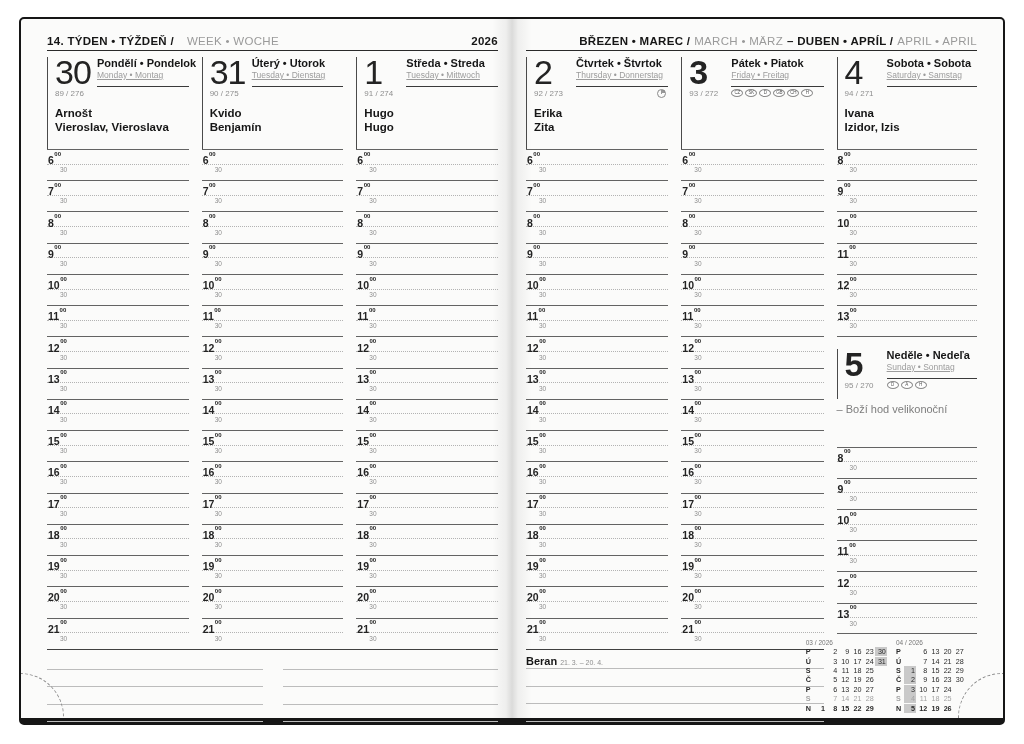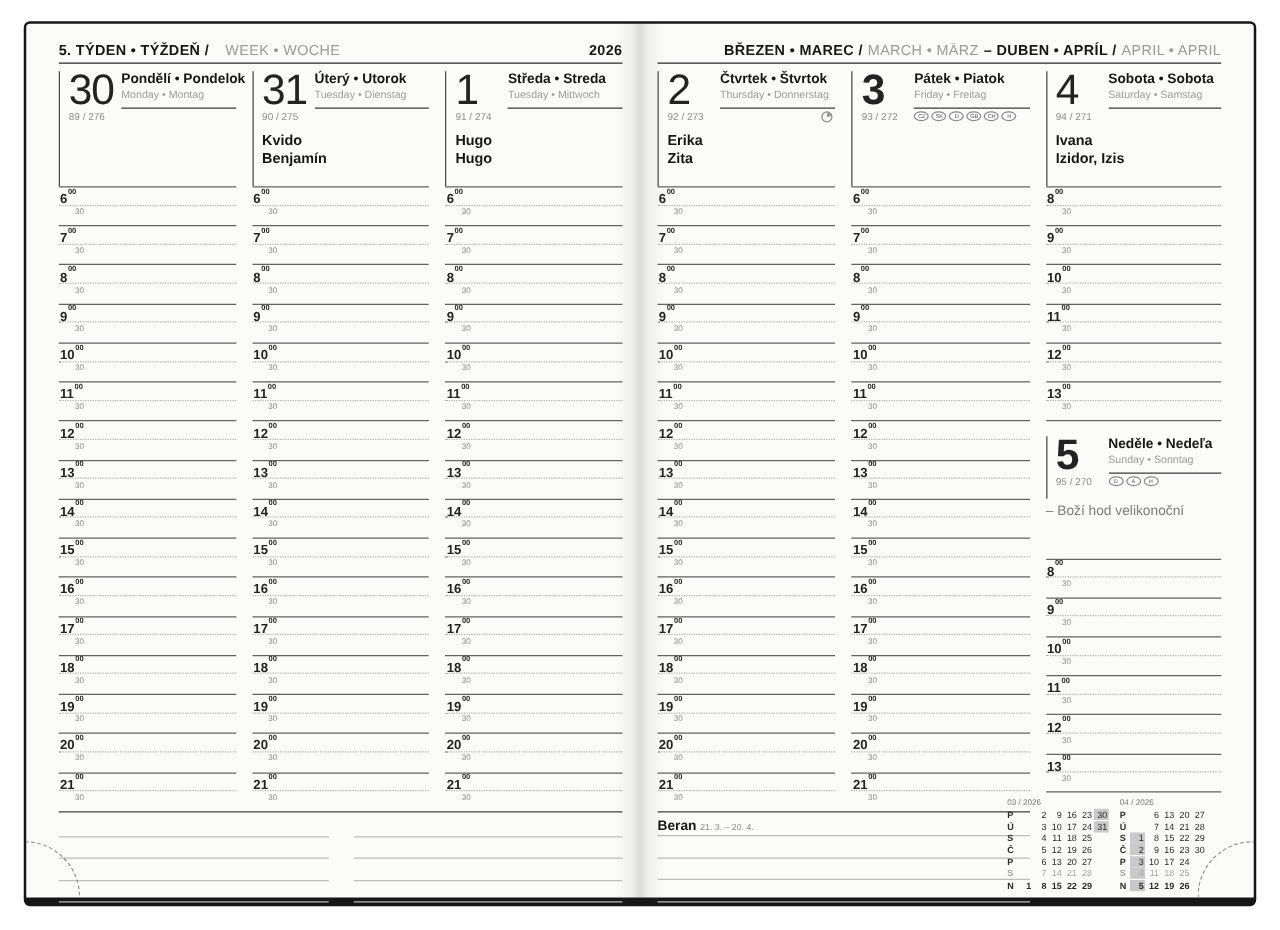--- a/index.html
+++ b/index.html
@@ -24,21 +24,21 @@
   .satsun{flex:1;min-width:0;}
   #left-cols > div{flex:1;min-width:0;}
   
   .day-head{border-left:1.5px solid #4a4a4a;padding-left:7px;height:92px;box-sizing:border-box;}
   .day-head.sun{height:50px;margin-top:12px;}
   .dh-top{display:flex;}
   .dh-num{font-size:34px;line-height:30px;font-weight:400;letter-spacing:-1px;width:42px;flex:none;color:#232323;}
   .dh-num.boldnum{font-weight:bold;letter-spacing:-0.5px;}
   .dh-titles{flex:1;border-bottom:1.5px solid #3a3a3a;padding-bottom:3px;min-width:0;}
   .dh-title{font-size:11px;font-weight:bold;white-space:nowrap;color:#161616;}
-  .dh-sub{font-size:8.5px;color:#9c9c9c;margin-top:1px;white-space:nowrap;}
+  .dh-sub{font-size:8.5px;color:#9c9c9c;margin-top:1px;white-space:nowrap;text-decoration:underline;}
   .dh-bottom{display:flex;margin-top:2px;align-items:flex-start;}
   .dh-doy{font-size:8px;color:#8e8e8e;width:42px;flex:none;}
   .dh-extras{flex:1;display:flex;gap:2px;align-items:center;min-width:0;}
   .flag-oval{min-width:12px;height:8px;border:1px solid #8a8a8a;border-radius:50%;font-size:4.5px;line-height:6px;
     color:#555;display:inline-flex;align-items:center;justify-content:center;padding:0 1px;box-sizing:border-box;letter-spacing:-0.2px;background:#fff;}
   .moon{width:9px;height:9px;border:1px solid #8a8a8a;border-radius:50%;box-sizing:border-box;
     background:conic-gradient(#999 0 22%,rgba(0,0,0,0) 22% 100%);margin-left:auto;margin-right:2px;}
   .dh-names{margin-top:9px;font-size:11.5px;line-height:13.5px;}
   .nd-b{font-weight:bold;color:#161616;}
   .nd-r{color:#7d7d7d;}
@@ -79,37 +79,41 @@
   .arc.br i{left:1px;top:1px;}
 </style>
 </head>
 <body>
 
 <div class="spread">
 
   <div class="page left">
     <div class="page-header">
       <div>
-        <span class="b">5. TÝDEN • TÝŽDEŇ /</span><span class="lite">WEEK • WOCHE</span>
+        <span class="b">14. TÝDEN • TÝŽDEŇ /</span><span class="lite">WEEK • WOCHE</span>
       </div>
       <div class="b">2026</div>
     </div>
     <div class="columns" id="left-cols">
         <div class="day-col">
           <div class="day-head">
             <div class="dh-top">
               <div class="dh-num">30</div>
               <div class="dh-titles">
                 <div class="dh-title">Pondělí • Pondelok</div>
                 <div class="dh-sub">Monday • Montag</div>
               </div>
             </div>
             <div class="dh-bottom">
               <div class="dh-doy">89 / 276</div>
               <div class="dh-extras"></div>
+            </div>
+            <div class="dh-names">
+              <div class="nd-line"><span class="nd-b">Arnošt</span></div>
+              <div class="nd-line"><span class="nd-b">Vieroslav, Vieroslava</span></div>
             </div>
           </div>
           <div class="tgrid" style="height: 500px;">
             <div class="t-hour">
               <span class="t-label">6<sup class="t-sup">00</sup></span>
             </div>
             <div class="t-half">
               <span class="t-half-label">30</span>
             </div>
             <div class="t-hour">

